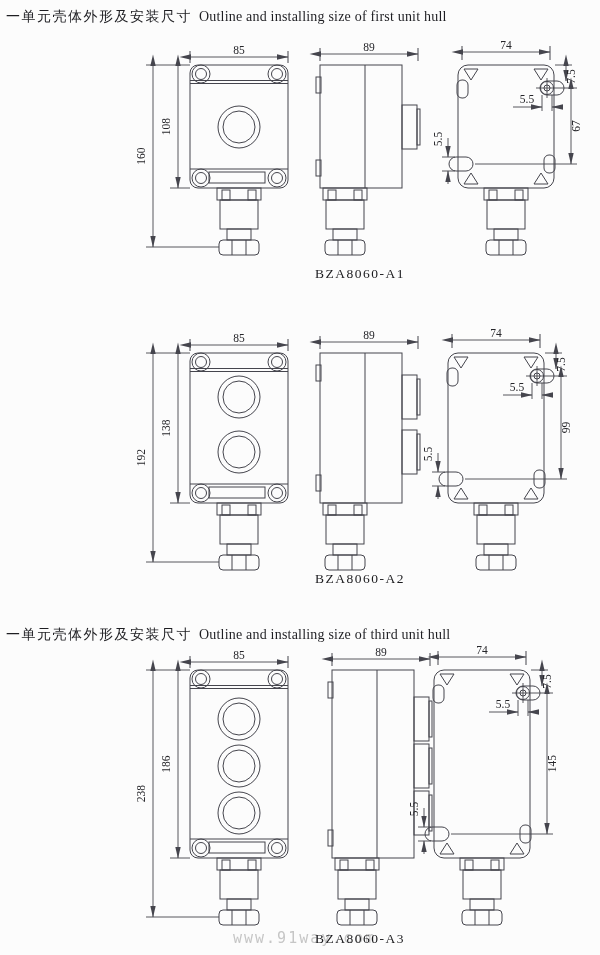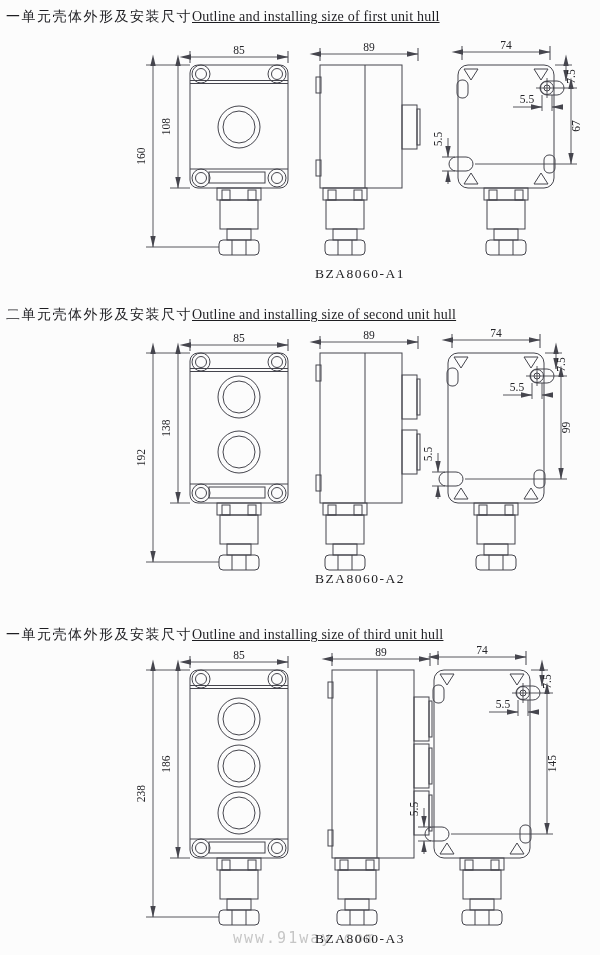--- a/index.html
+++ b/index.html
@@ -1,40 +1,37 @@
 <!DOCTYPE html>
 <html><head>
 <meta charset="utf-8">
 <style>
   html,body{margin:0;padding:0;}
   body{width:600px;height:955px;overflow:hidden;background:#fcfcfc;position:relative;
        font-family:"Liberation Serif",serif;}
   .stage{position:absolute;inset:0;width:600px;height:955px;}
   .heading{position:absolute;left:6px;white-space:nowrap;color:#1e1e22;font-size:14px;z-index:3;}
-  .heading .zh{letter-spacing:1.5px;}
-  .heading .en{letter-spacing:0.2px;text-decoration:underline;}
+  .heading .zh{letter-spacing:1.5px;margin-right:7px;}
+  .heading .en{letter-spacing:0.2px;}
   .watermark{position:absolute;left:225px;top:929px;z-index:1;color:#c6c6c6;
              font-family:"DejaVu Sans Mono",monospace;font-size:15px;letter-spacing:2px;margin-left:8px;}
   svg.drawing{position:absolute;left:0;top:0;z-index:2;}
   .s{fill:none;stroke:#45454d;stroke-width:1;}
   .rj{stroke-linejoin:round;}
   .dl{fill:none;stroke:#45454d;stroke-width:0.9;}
   text.dim{font-family:"Liberation Serif",serif;font-size:11.5px;fill:#26262a;}
   text.model{font-family:"Liberation Serif",serif;font-size:13.5px;fill:#1b1b1e;letter-spacing:1.5px;}
 </style>
 </head>
 <body>
 
 <div class="stage">
 
   <div class="heading" style="top:8px">
     <span class="zh">一单元壳体外形及安装尺寸</span><span class="en">Outline and installing size of first unit hull</span>
-  </div>
-  <div class="heading" style="top:306px">
-    <span class="zh">二单元壳体外形及安装尺寸</span><span class="en">Outline and installing size of second unit hull</span>
   </div>
   <div class="heading" style="top:626px">
     <span class="zh">一单元壳体外形及安装尺寸</span><span class="en">Outline and installing size of third unit hull</span>
   </div>
 
   <div class="watermark">www.91way.com</div>
 
   <svg id="drawing" class="drawing" width="600" height="955" viewBox="0 0 600 955">
     <defs>
       <marker id="ar" markerWidth="12" markerHeight="8" refX="11" refY="4" orient="auto" markerUnits="userSpaceOnUse">

